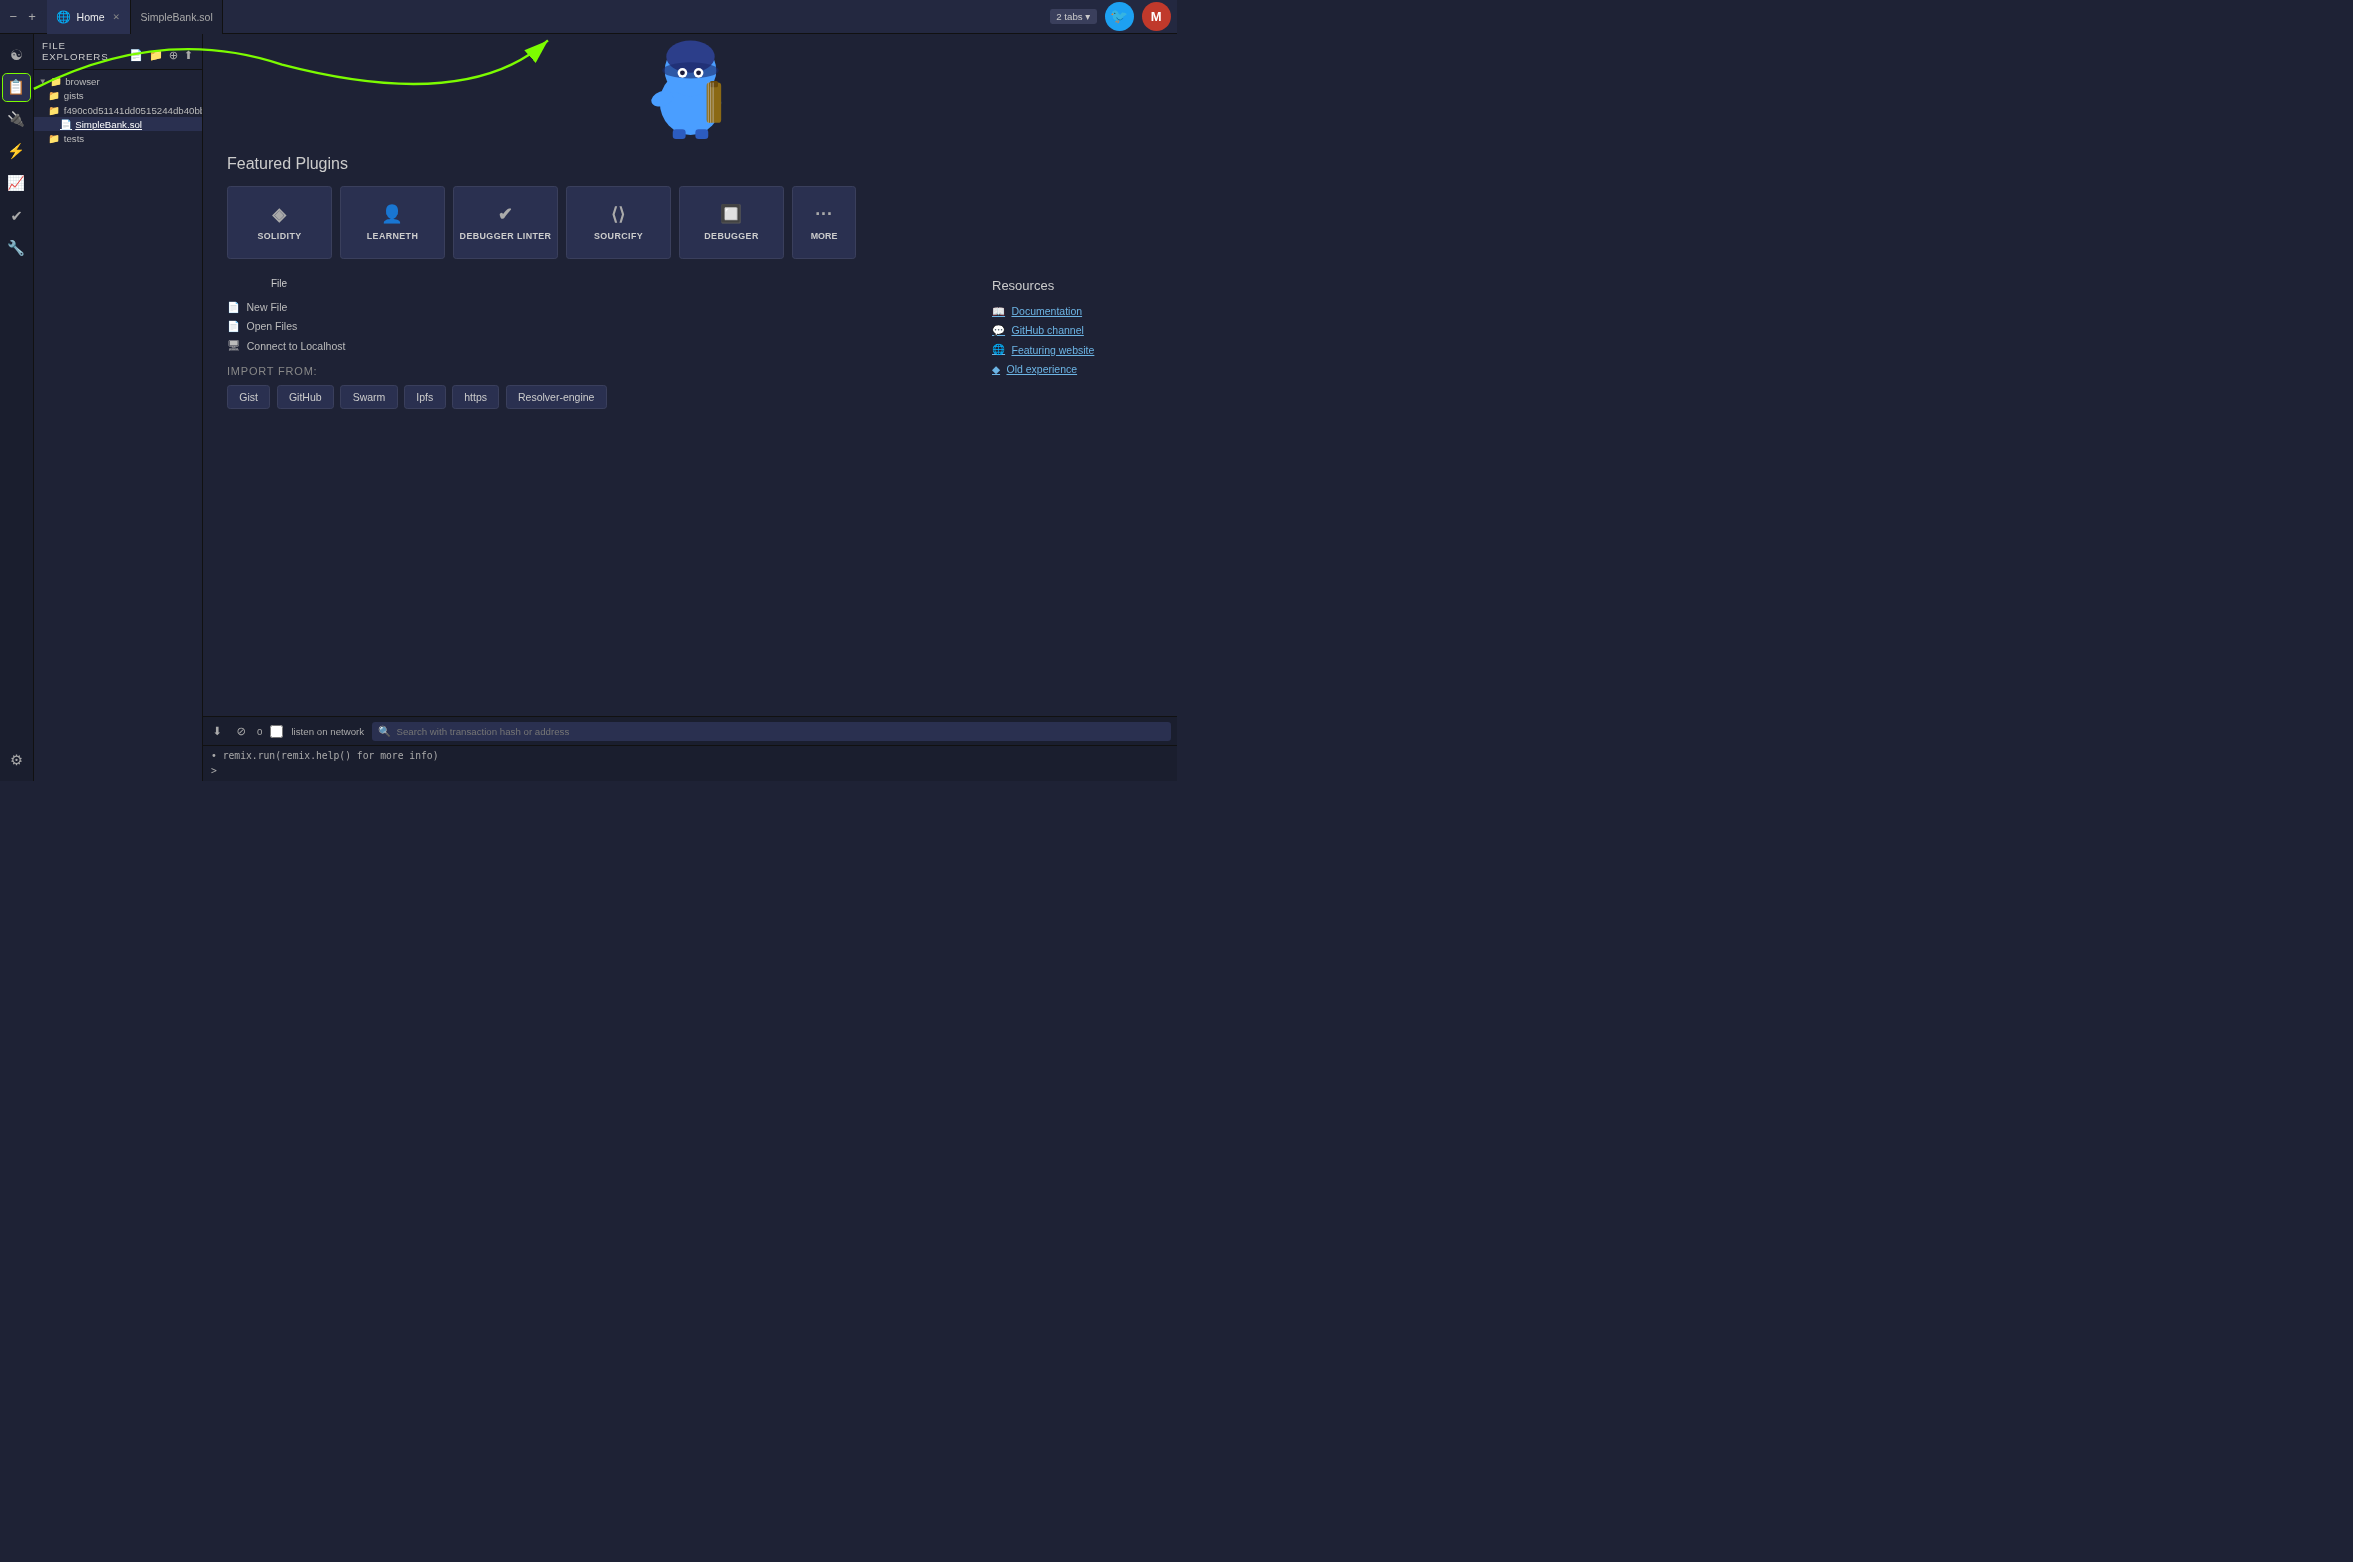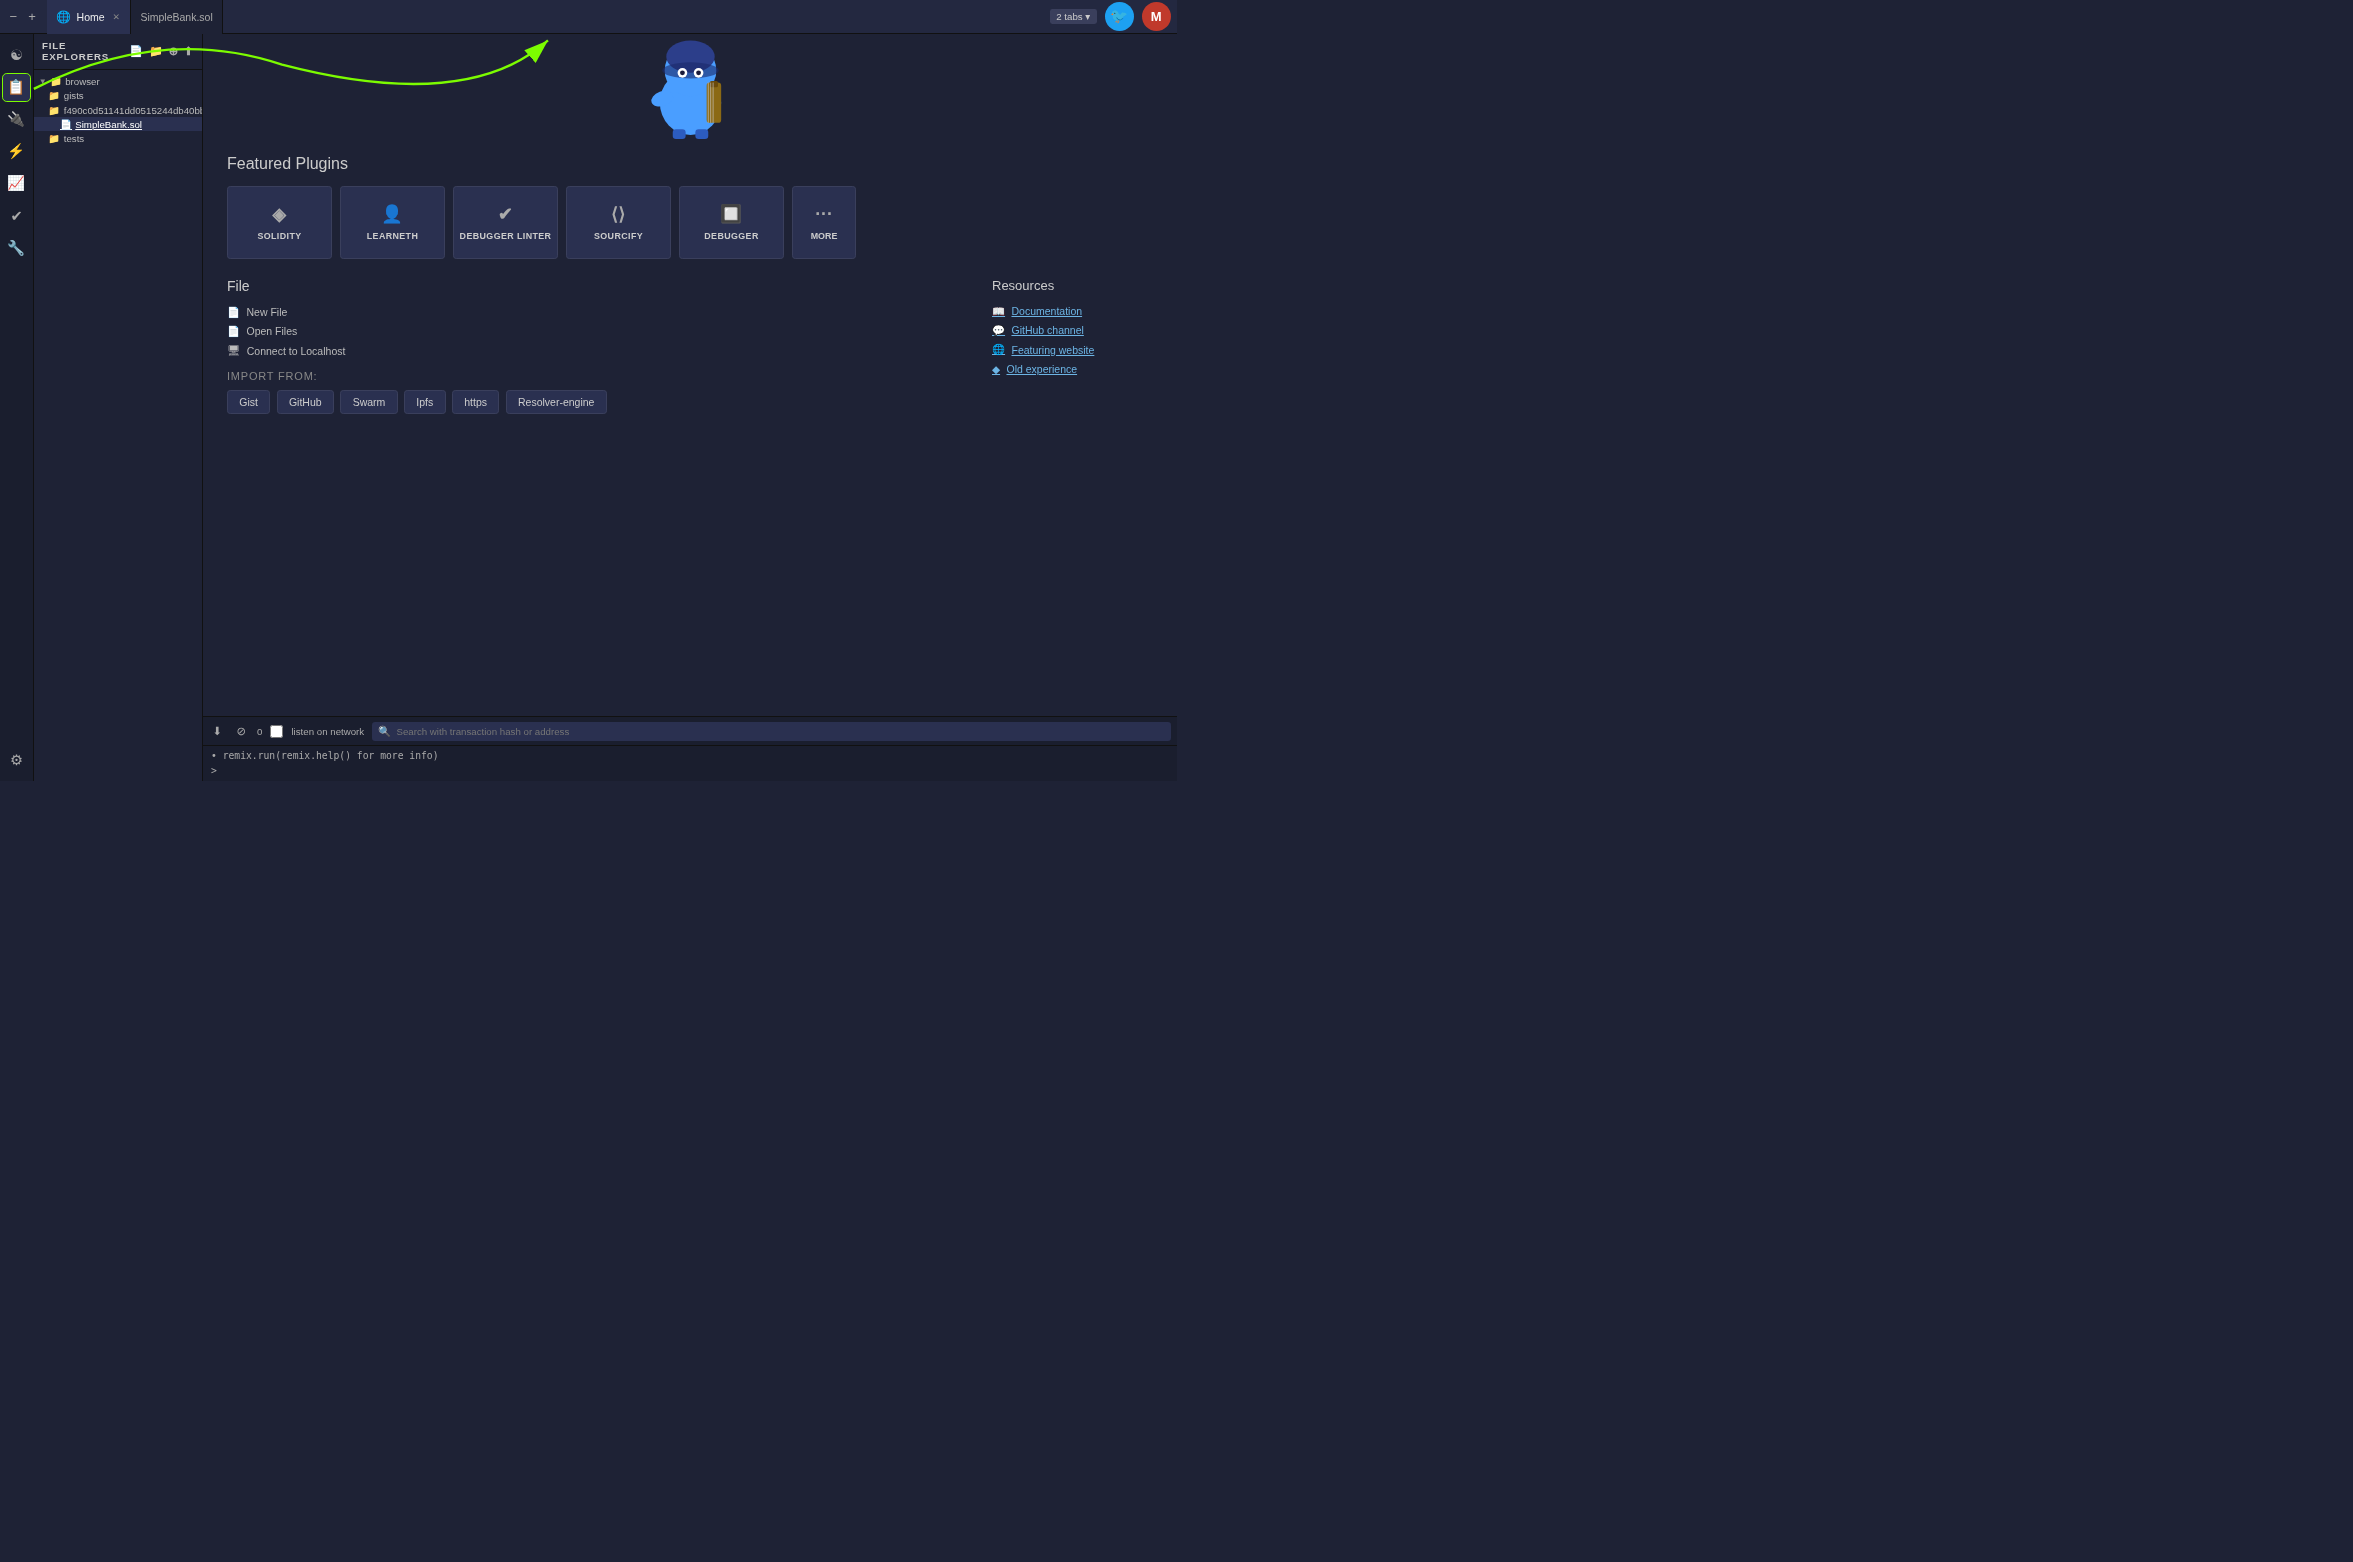--- a/index.html
+++ b/index.html
@@ -162,24 +162,24 @@
     .file-panel {
       width: 169px;
       background: #1e2235;
       border-right: 0.8px solid #111;
       flex-shrink: 0;
       display: flex;
       flex-direction: column;
     }
     .file-panel-header {
       display: flex;
-      align-items: center;
+      align-items: flex-end;
       padding: 6.4px 8px;
       font-size: 9.7px;
-      font-weight: bold;
+      font-weight: normal;
       color: #ccc;
       letter-spacing: 0.8px;
       border-bottom: 0.8px solid #111;
       gap: 6.4px;
     }
     .file-panel-header-icons {
       display: flex;
       gap: 4.8px;
       margin-left: auto;
       color: #aaa;
@@ -296,24 +296,25 @@
 
     .two-col {
       display: flex;
       gap: 32px;
       margin-top: 19.3px;
     }
     .col-left { flex: 1; }
     .col-right { min-width: 161px; }
 
     .file-section-title {
-      font-size: 14px;
+      font-size: 10px;
       color: #ccc;
       margin-bottom: 11.3px;
       font-weight: 400;
+      margin-left: 44px;
     }
     .file-links { display: flex; flex-direction: column; gap: 6.4px; }
     .file-link-item {
       display: flex;
       align-items: center;
       gap: 6.4px;
       color: #bbb;
       font-size: 10.5px;
       cursor: pointer;
     }

